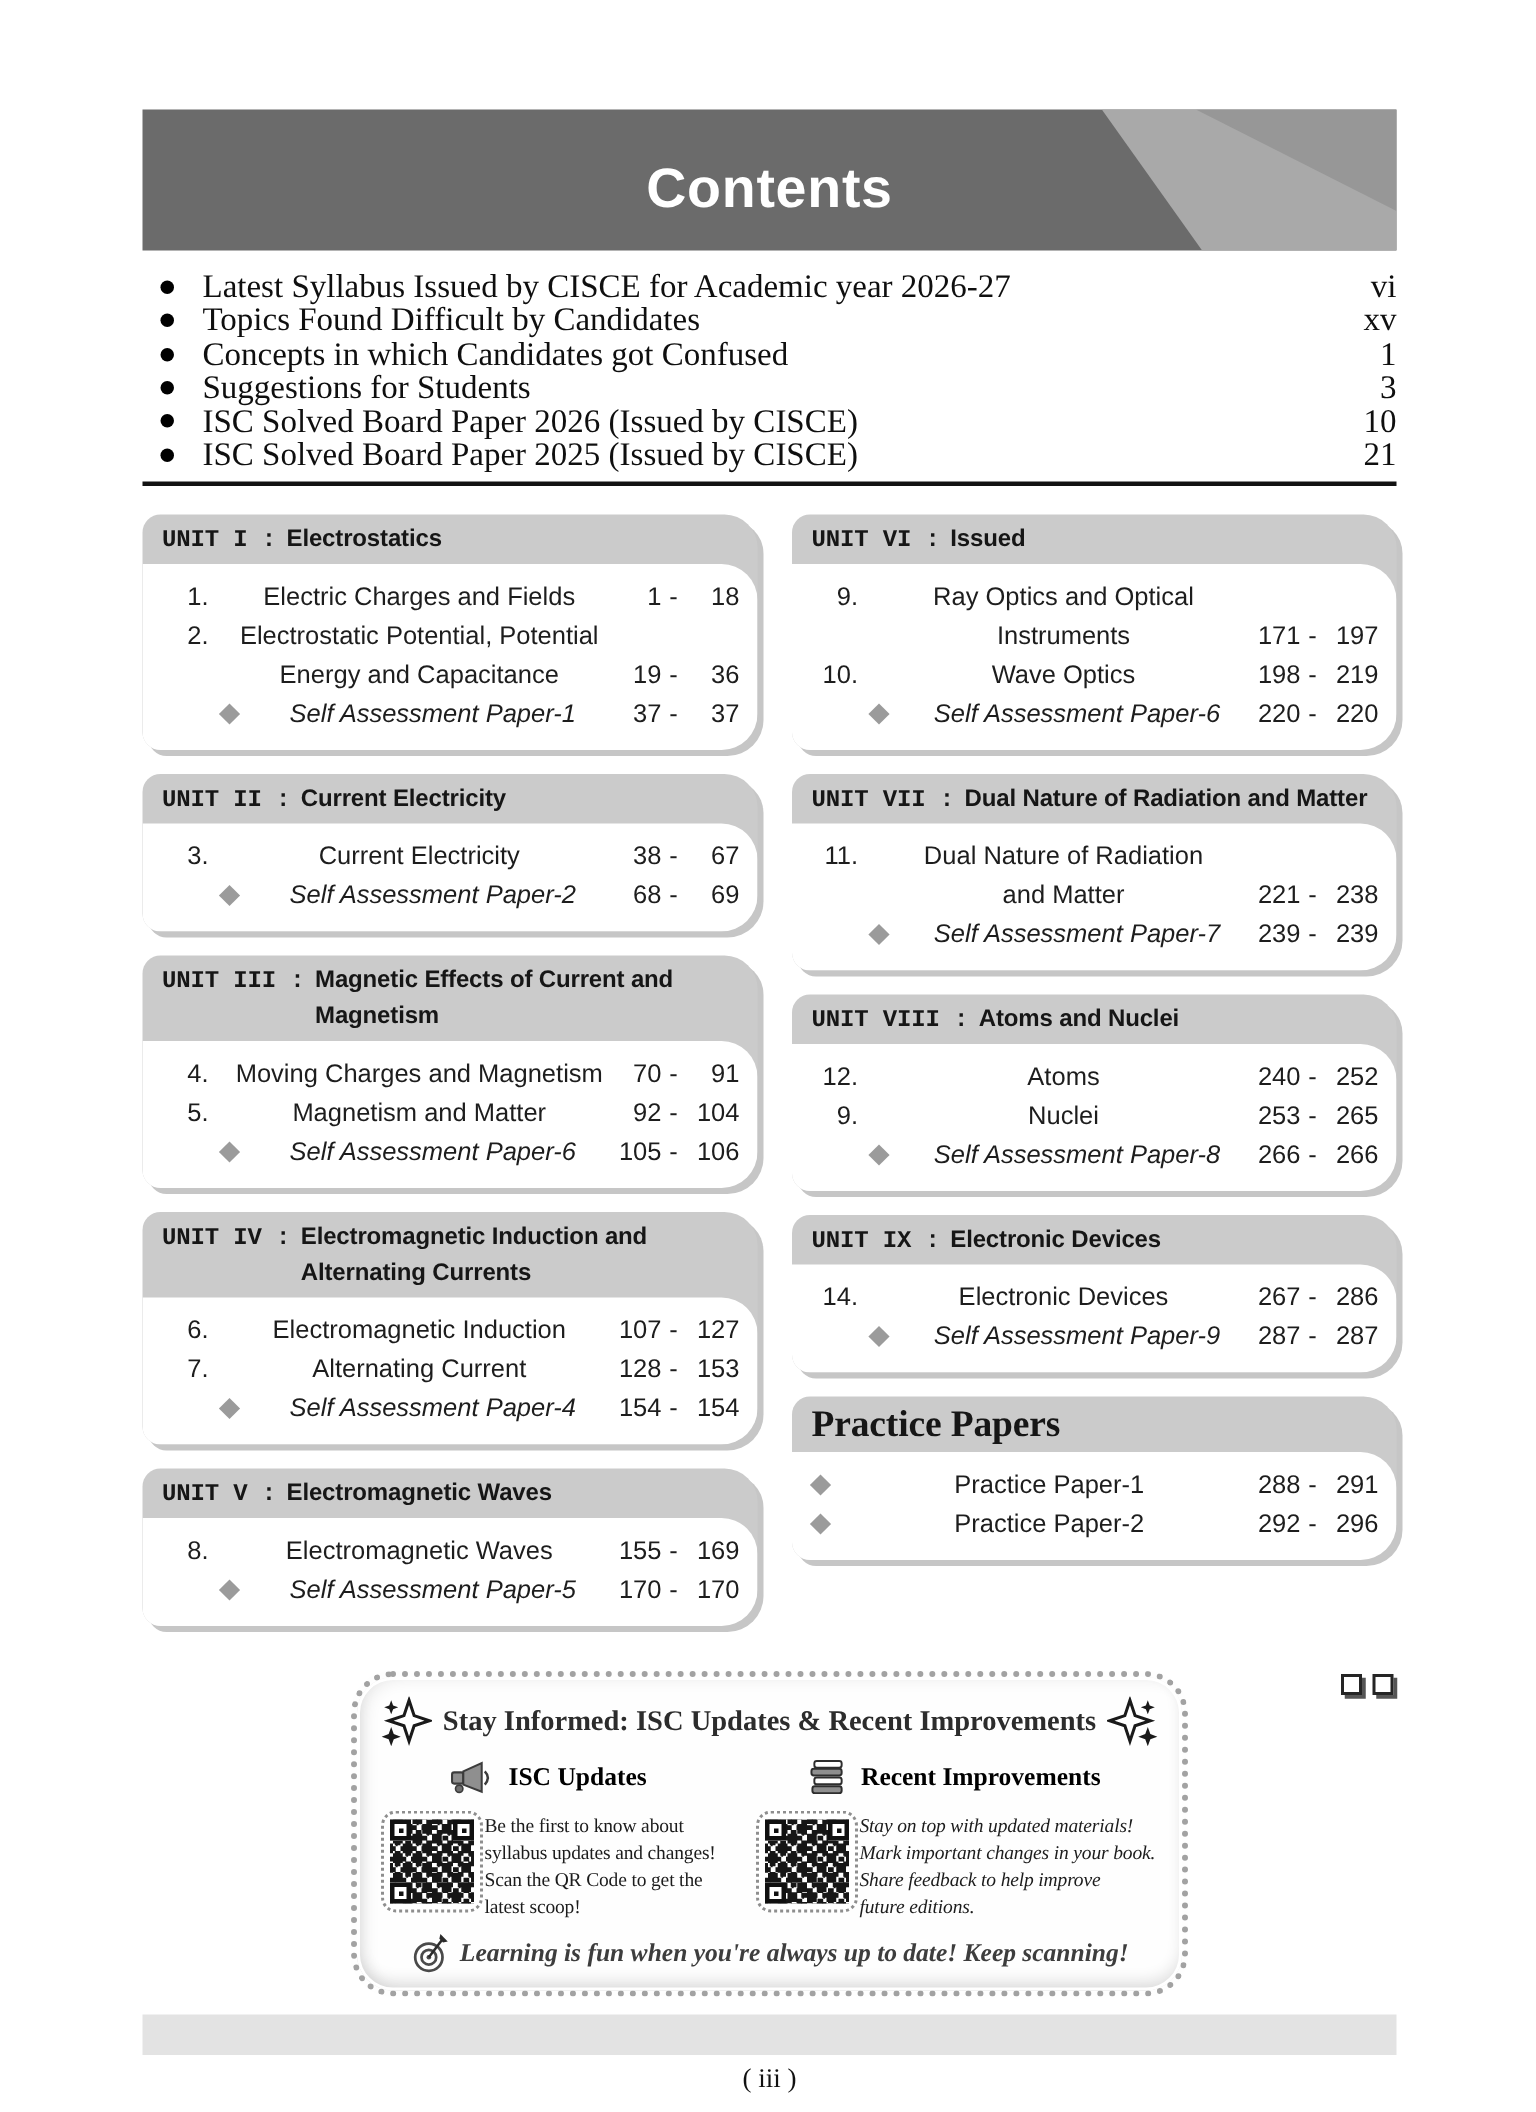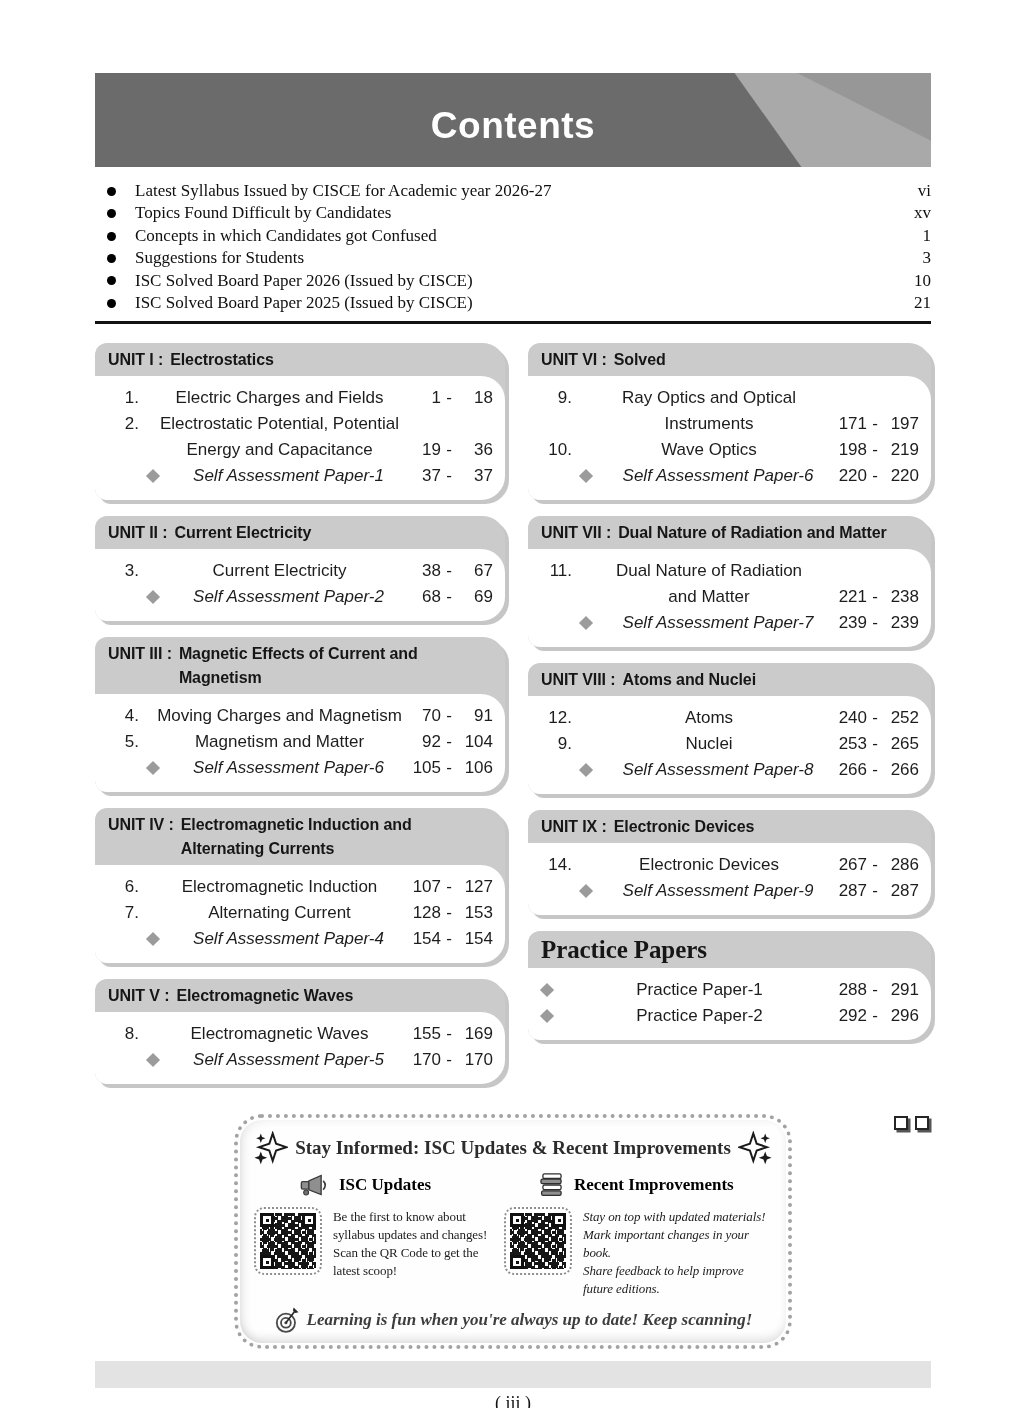--- a/index.html
+++ b/index.html
@@ -14,39 +14,39 @@
   .banner { margin-top:73px; height:94px; background:#6b6b6b; position:relative; overflow:hidden; }
   .banner .tri1 { position:absolute; inset:0; background:#a9a9a9;
     clip-path:polygon(76.5% 0, 100% 0, 100% 100%, 84.5% 100%); }
   .banner .tri2 { position:absolute; inset:0; background:#979797;
     clip-path:polygon(84% 0, 100% 0, 100% 72%); }
   .banner h1 { position:relative; margin:0; text-align:center; line-height:105px;
     font-size:37px; font-weight:bold; color:#ffffff; letter-spacing:.5px; }
 
   
   .front-matter { list-style:none; margin:13px 0 0; padding:0;
-    font-family:"Liberation Serif", serif; font-size:17px; color:#0f0f0f; }
+    font-family:"Liberation Serif", serif; font-size:22px; color:#0f0f0f; }
   .front-matter li { display:flex; align-items:center; line-height:22.4px; }
   .fm-bullet { flex:none; width:9px; height:9px; border-radius:50%; background:#000; margin:0 19px 0 12px; }
   .fm-label { flex:1; }
   .fm-page { flex:none; min-width:42px; text-align:right; }
 
   .divider { border-top:3px solid #121212; margin-top:7px; }
 
   
   .columns { display:flex; gap:23px; margin-top:19px; align-items:flex-start; }
   .col { display:flex; flex-direction:column; }
   .col-left  { width:410px; }
   .col-right { width:403px; }
 
   .unit-card { background:#cbcbcb; border-radius:12px 22px 24px 12px;
     box-shadow:4px 4px 0 #c6c6c6; overflow:hidden; margin-bottom:16px; }
   .unit-header { display:flex; align-items:flex-start; padding:5px 12px 4px 13px;
     font-weight:bold; font-size:16px; line-height:24px; color:#161616; letter-spacing:-.1px; }
-  .uh-label { white-space:nowrap; margin-right:7px; }
+  .uh-label { white-space:nowrap; margin-right:7px;font-family:Liberation Mono, monospace; }
   .uh-title { white-space:pre-line; }
   .unit-header.serif { font-family:"Liberation Serif", serif; font-size:25px; padding-top:7px; padding-bottom:6px; }
   .unit-body { background:#ffffff; border-radius:0 24px 20px 8px; padding:9px 12px 11px 12px; }
 
   .toc-row { display:flex; align-items:flex-start; font-size:17px; line-height:26px; color:#1d1d1d; }
   .num { flex:none; width:32px; text-align:right; }
   .row-title { flex:1; padding-left:13px; white-space:pre-line;text-align:center; }
   .pages { flex:none; display:flex; align-self:flex-end; }
   .p-start { width:34px; text-align:right; }
   .p-dash  { width:16px; text-align:center; }
@@ -67,21 +67,21 @@
     border:4px dotted #a2a2a2; border-radius:28px; padding:13px 16px 11px;
     font-family:"Liberation Serif", serif;
     box-shadow: inset 0 0 0 2px #ffffff, inset 0 -6px 10px rgba(0,0,0,.12), inset 6px 2px 10px rgba(0,0,0,.07); }
   .ib-title-row { display:flex; align-items:center; gap:6px; }
   .ib-title { flex:1; text-align:center; font-weight:bold; font-size:19px; color:#2c2c2c; }
   .ib-heads { display:flex; margin-top:7px; }
   .ib-head { flex:1; display:flex; align-items:center; gap:9px; font-weight:bold; font-size:17px; color:#000000; }
   .ib-head.left { padding-left:46px; }
   .ib-head.right { padding-left:6px; }
   .ib-qr-row { display:flex; margin-top:9px; }
-  .ib-cell { display:flex; gap:11px; align-items:flex-start; }
+  .ib-cell { display:flex; gap:1px; align-items:flex-start; }
   .ib-cell.left { width:250px; }
   .ib-cell.right { flex:1;font-style:italic; }
   .qr-frame { flex:none; border:2px dotted #8e8e8e; border-radius:10px; padding:4px; background:#fff; }
   .qr { width:56px; height:56px; position:relative;
     background:
       repeating-conic-gradient(#161616 0% 25%, transparent 0% 50%) 2px 3px / 13px 13px,
       repeating-conic-gradient(#161616 0% 25%, #ffffff 0% 50%) 0 0 / 7px 7px; }
   .qr .f { position:absolute; width:14px; height:14px; border:3px solid #101010; background:#fff; }
   .f.tl { top:0; left:0; } .f.tr { top:0; right:0; } .f.bl { bottom:0; left:0; }
   .f::after { content:""; position:absolute; inset:2.5px; background:#101010; }
@@ -305,21 +305,21 @@
                 <span class="p-end">170</span>
               </span>
             </div>
           </div>
         </div>
       </div>
     <div class="col col-right" id="col-right">
         <div class="unit-card">
           <div class="unit-header">
             <span class="uh-label">UNIT VI :</span>
-            <span class="uh-title">Solved</span>
+            <span class="uh-title">Issued</span>
           </div>
           <div class="unit-body">
             <div class="toc-row chapter">
               <span class="num">9.</span>
               <span class="row-title">Ray Optics  and Optical
 Instruments</span>
               <span class="pages">
                 <span class="p-start">171</span>
                 <span class="p-dash">-</span>
                 <span class="p-end">197</span>

